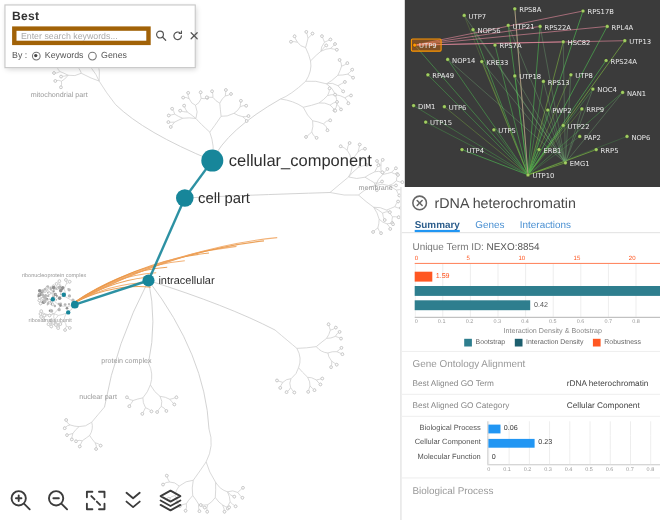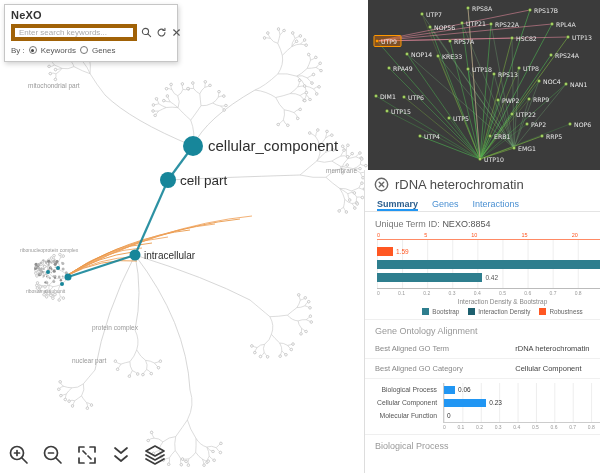--- a/index.html
+++ b/index.html
@@ -15,21 +15,21 @@
   
   #search-panel{position:absolute;left:4px;top:4px;width:174px;background:#fff;border:1px solid #c6c6c6;
     box-shadow:1px 2px 5px rgba(0,0,0,.18);padding:4px 6px 6px 6px;z-index:5}
   .sp-title{font-size:11px;font-weight:bold;color:#333;letter-spacing:.2px}
   .sp-row{display:flex;align-items:center;margin-top:3px}
   .sp-input{flex:1;height:17px;font-size:8px;border:4px solid #a16207;padding:0 4px;color:#333;outline:none;
     font-family:Liberation Sans, sans-serif}
   .sp-input::placeholder{color:#aaa}
   .sp-ic{margin-left:4px;cursor:pointer;display:inline-flex}
   .sp-ic svg{width:11px;height:11px;stroke:#555;fill:none;stroke-width:1.6;stroke-linecap:round;stroke-linejoin:round}
-  .sp-by{font-size:8px;color:#555;display:flex;gap:4px;margin-top:5px}
+  .sp-by{font-size:8px;color:#555;display:flex;align-items:center;gap:4px;margin-top:5px}
   .radio{width:8px;height:8px;border:1px solid #777;border-radius:50%;display:inline-block;position:relative;background:#fff}
   .radio.sel::after{content:"";position:absolute;left:1.5px;top:1.5px;right:1.5px;bottom:1.5px;background:#444;border-radius:50%}
 
   
   #toolbar{position:absolute;left:7px;bottom:6px;display:flex;gap:10px;z-index:5}
   .tb-btn{width:24px;height:24px;background:transparent;border:none;cursor:pointer;padding:0}
   .tb-btn svg{width:24px;height:24px;stroke:#3c3c3c;stroke-width:1.7;fill:none;stroke-linecap:round;stroke-linejoin:round}
 
   
   #network-panel{position:absolute;left:368px;top:0;width:232px;height:170px;background:#3b3b3b;overflow:hidden}
@@ -561,21 +561,21 @@
         <circle cx="68" cy="277" r="3.5" fill="#17869a"></circle>
         <text x="28" y="88" font-size="6.5" fill="#999">mitochondrial part</text>
         <text x="326" y="173" font-size="6.5" fill="#999">membrane</text>
         <text x="92" y="330" font-size="6.5" fill="#999">protein complex</text>
         <text x="72" y="363" font-size="6.5" fill="#999">nuclear part</text>
         <text x="20" y="252" font-size="5" fill="#999">ribonucleoprotein complex</text>
         <text x="26" y="293" font-size="5" fill="#999">ribosomal subunit</text>
       </svg>
 
     <div id="search-panel">
-      <div class="sp-title">NeXO</div>
+      <div class="sp-title">Best</div>
       <div class="sp-row">
         <input class="sp-input" placeholder="Enter search keywords..." style="">
         <span class="sp-ic">
           <svg viewBox="0 0 16 16">
               <circle cx="6.5" cy="6.5" r="4.5"></circle>
               <line x1="10" y1="10" x2="14" y2="14"></line>
             </svg>
         </span>
         <span class="sp-ic">
           <svg viewBox="0 0 16 16">

